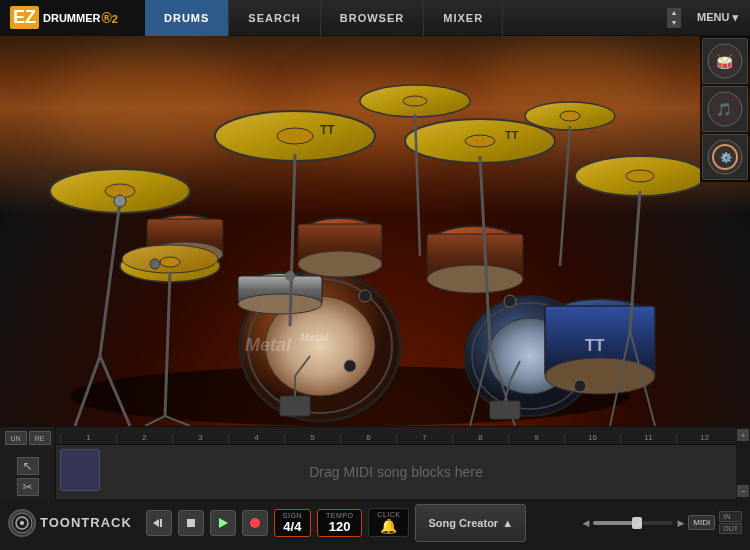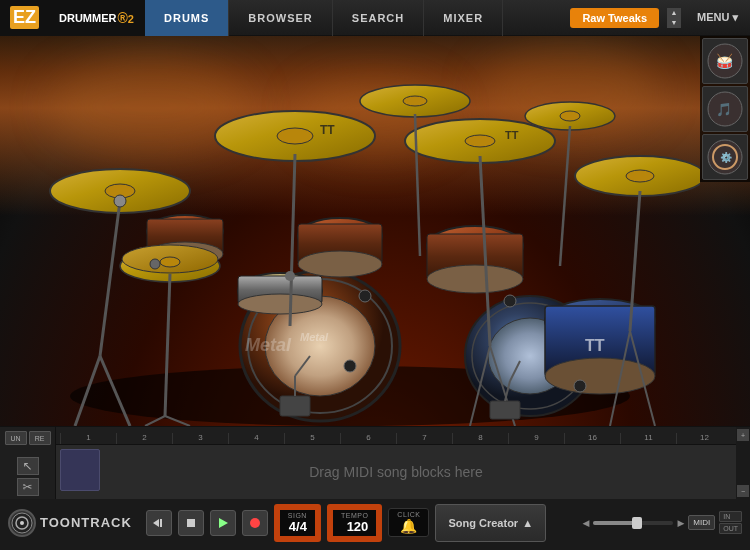--- a/index.html
+++ b/index.html
@@ -315,24 +315,24 @@
       align-items: center;
       justify-content: center;
       cursor: pointer;
       font-size: 11px;
       color: #ccc;
     }
     .transport-btn.play { color: #88ff88; }
     .transport-btn.record { color: #ff4444; }
     .info-box {
       background: #0a0a0a;
-      border: 6px solid #c2410c;
+      border: 1px solid #c2410c;
       border-radius: 3px;
       padding: 2px 8px;
-      text-align: right;
+      text-align: center;
     }
     .info-label {
       font-size: 7px;
       color: #888;
       text-transform: uppercase;
       letter-spacing: 0.5px;
     }
     .info-value {
       font-size: 13px;
       color: #fff;
@@ -432,30 +432,29 @@
       background: rgba(180, 100, 30, 0.3);
       filter: blur(20px);
     }
   </style>
 </head>
 <body>
 
 <div class="top-nav">
   <div class="logo-area">
     <span class="logo-ez">EZ</span>
-    <span class="logo-drummer" style="font-size:11px; margin-left:18px;">DRUMMER</span>
+    <span class="logo-drummer" style="font-size:11px; margin-left:2px;">DRUMMER</span>
     <span class="logo-2" style="font-size:14px; margin-left:1px;">®<span style="font-size:11px;color:#e8a020;">2</span></span>
   </div>
   <div class="nav-tabs">
     <div class="nav-tab active">DRUMS</div>
+    <div class="nav-tab">SEARCH</div>
     <div class="nav-tab">BROWSER</div>
-    <div class="nav-tab">SEARCH</div>
     <div class="nav-tab">MIXER</div>
     <div style="flex:1;"></div>
-    <div class="raw-tweaks-btn">Raw Tweaks</div>
     <div class="nav-arrows">
       <div class="nav-arrow">▲</div>
       <div class="nav-arrow">▼</div>
     </div>
     <div class="menu-btn">MENU ▾</div>
   </div>
 </div>
 
 <div class="drum-kit-area">
   <div class="drum-kit-bg"></div>

